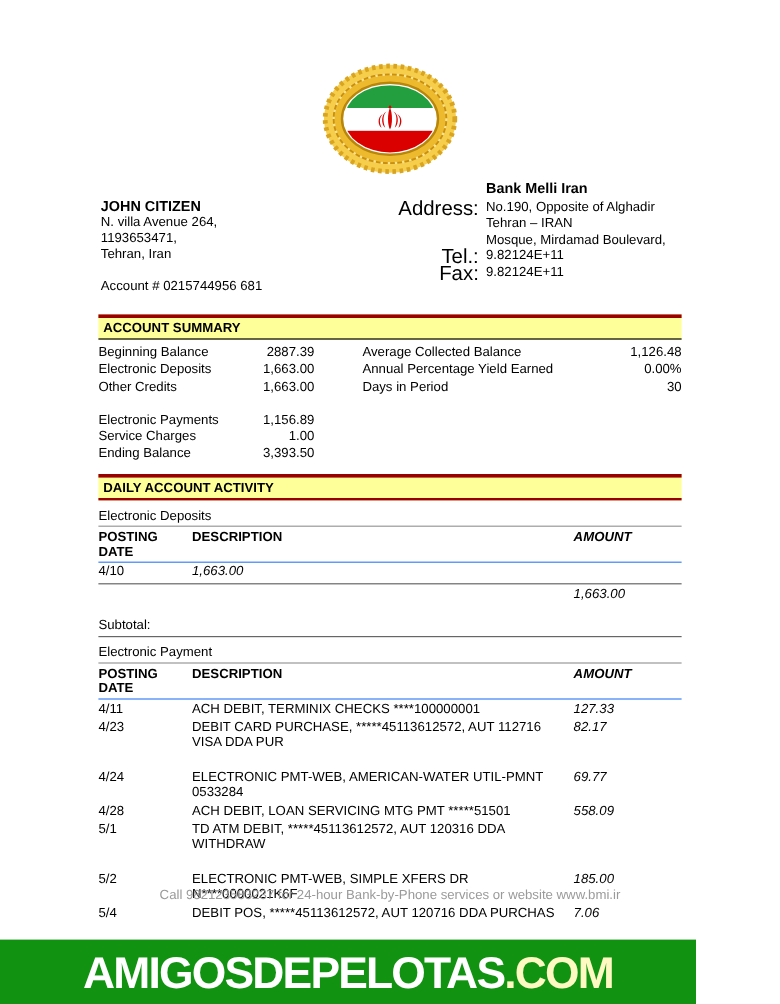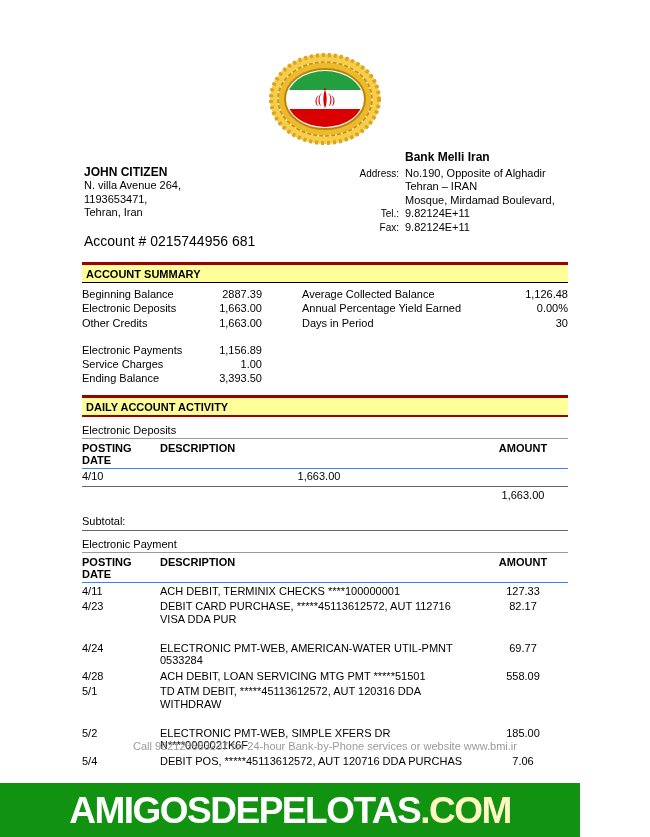--- a/index.html
+++ b/index.html
@@ -16,26 +16,26 @@
 
   
   .logo { position: absolute; top: 52px; left: 50%; transform: translateX(-50%); }
 
   .bank-name { position: absolute; left: 405px; top: 150px; font-size: 12px; font-weight: bold; }
 
   .customer { position: absolute; left: 84px; top: 166px; font-size: 11px; line-height: 13.4px; }
   .customer .cust-name { font-weight: bold; font-size: 12px; }
 
   .label-col { position: absolute; left: 298px; top: 167px; width: 101px; text-align: right;
-               font-size: 10px; line-height: 13.4px; }
+               font-size: 17px; line-height: 13.4px; }
   .value-col { position: absolute; left: 405px; top: 167px; width: 170px;
                font-size: 11px; line-height: 13.4px; }
   .label-col div, .value-col div { min-height: 13.4px; }
 
-  .account-line { position: absolute; left: 84px; top: 233px; font-size: 14px; }
+  .account-line { position: absolute; left: 84px; top: 233px; font-size: 11px; }
 
   
   .content { position: absolute; left: 82px; top: 262px; width: 486px; font-size: 11px; }
 
   .section-bar {
     background: var(--header-yellow, #FFFF99);
     border-top: 3px solid var(--accent-red, #990000);
     border-bottom: 1px solid #000;
     font-weight: bold; font-size: 11px;
     padding: 3px 4px 2px;
@@ -45,21 +45,21 @@
   .summary { margin-top: 4px; }
   .srow { display: grid; grid-template-columns: 122px 58px 40px 200px 1fr; line-height: 14.3px; }
   .srow .val { text-align: right; }
   .srow.gap-top { margin-top: 13px; }
 
   .sec-label { border-bottom: 1px solid #999; padding: 2px 0 2px; margin-top: 5px; }
 
   .thead, .trow { display: grid; grid-template-columns: 78px 1fr 90px; }
   .thead { font-weight: bold; border-bottom: 1px solid #3b82f6; padding: 2px 0; margin-top: 1px; }
   .trow { padding: 1.5px 0; line-height: 12.6px; }
-  .amt { text-align: center; }
+  .amt { text-align: left; font-style: italic; }
   .trow.gap-top { margin-top: 13px; }
 
   .total-line { border-top: 1px solid #666; display: grid; grid-template-columns: 1fr 90px; padding: 2px 0; margin-top: 2px; }
   .subtotal-row { border-bottom: 1px solid #666; padding: 2px 0 3px; margin-top: 10px; }
 
   .pay-subtotal { display: grid; grid-template-columns: 1fr 110px 90px; margin-top: 14px; line-height: 13px; }
   .pay-subtotal .stl { text-align: right; padding-right: 14px; }
 
   
   .footer { position: absolute; top: 740px; left: 0; width: 650px; text-align: center;

